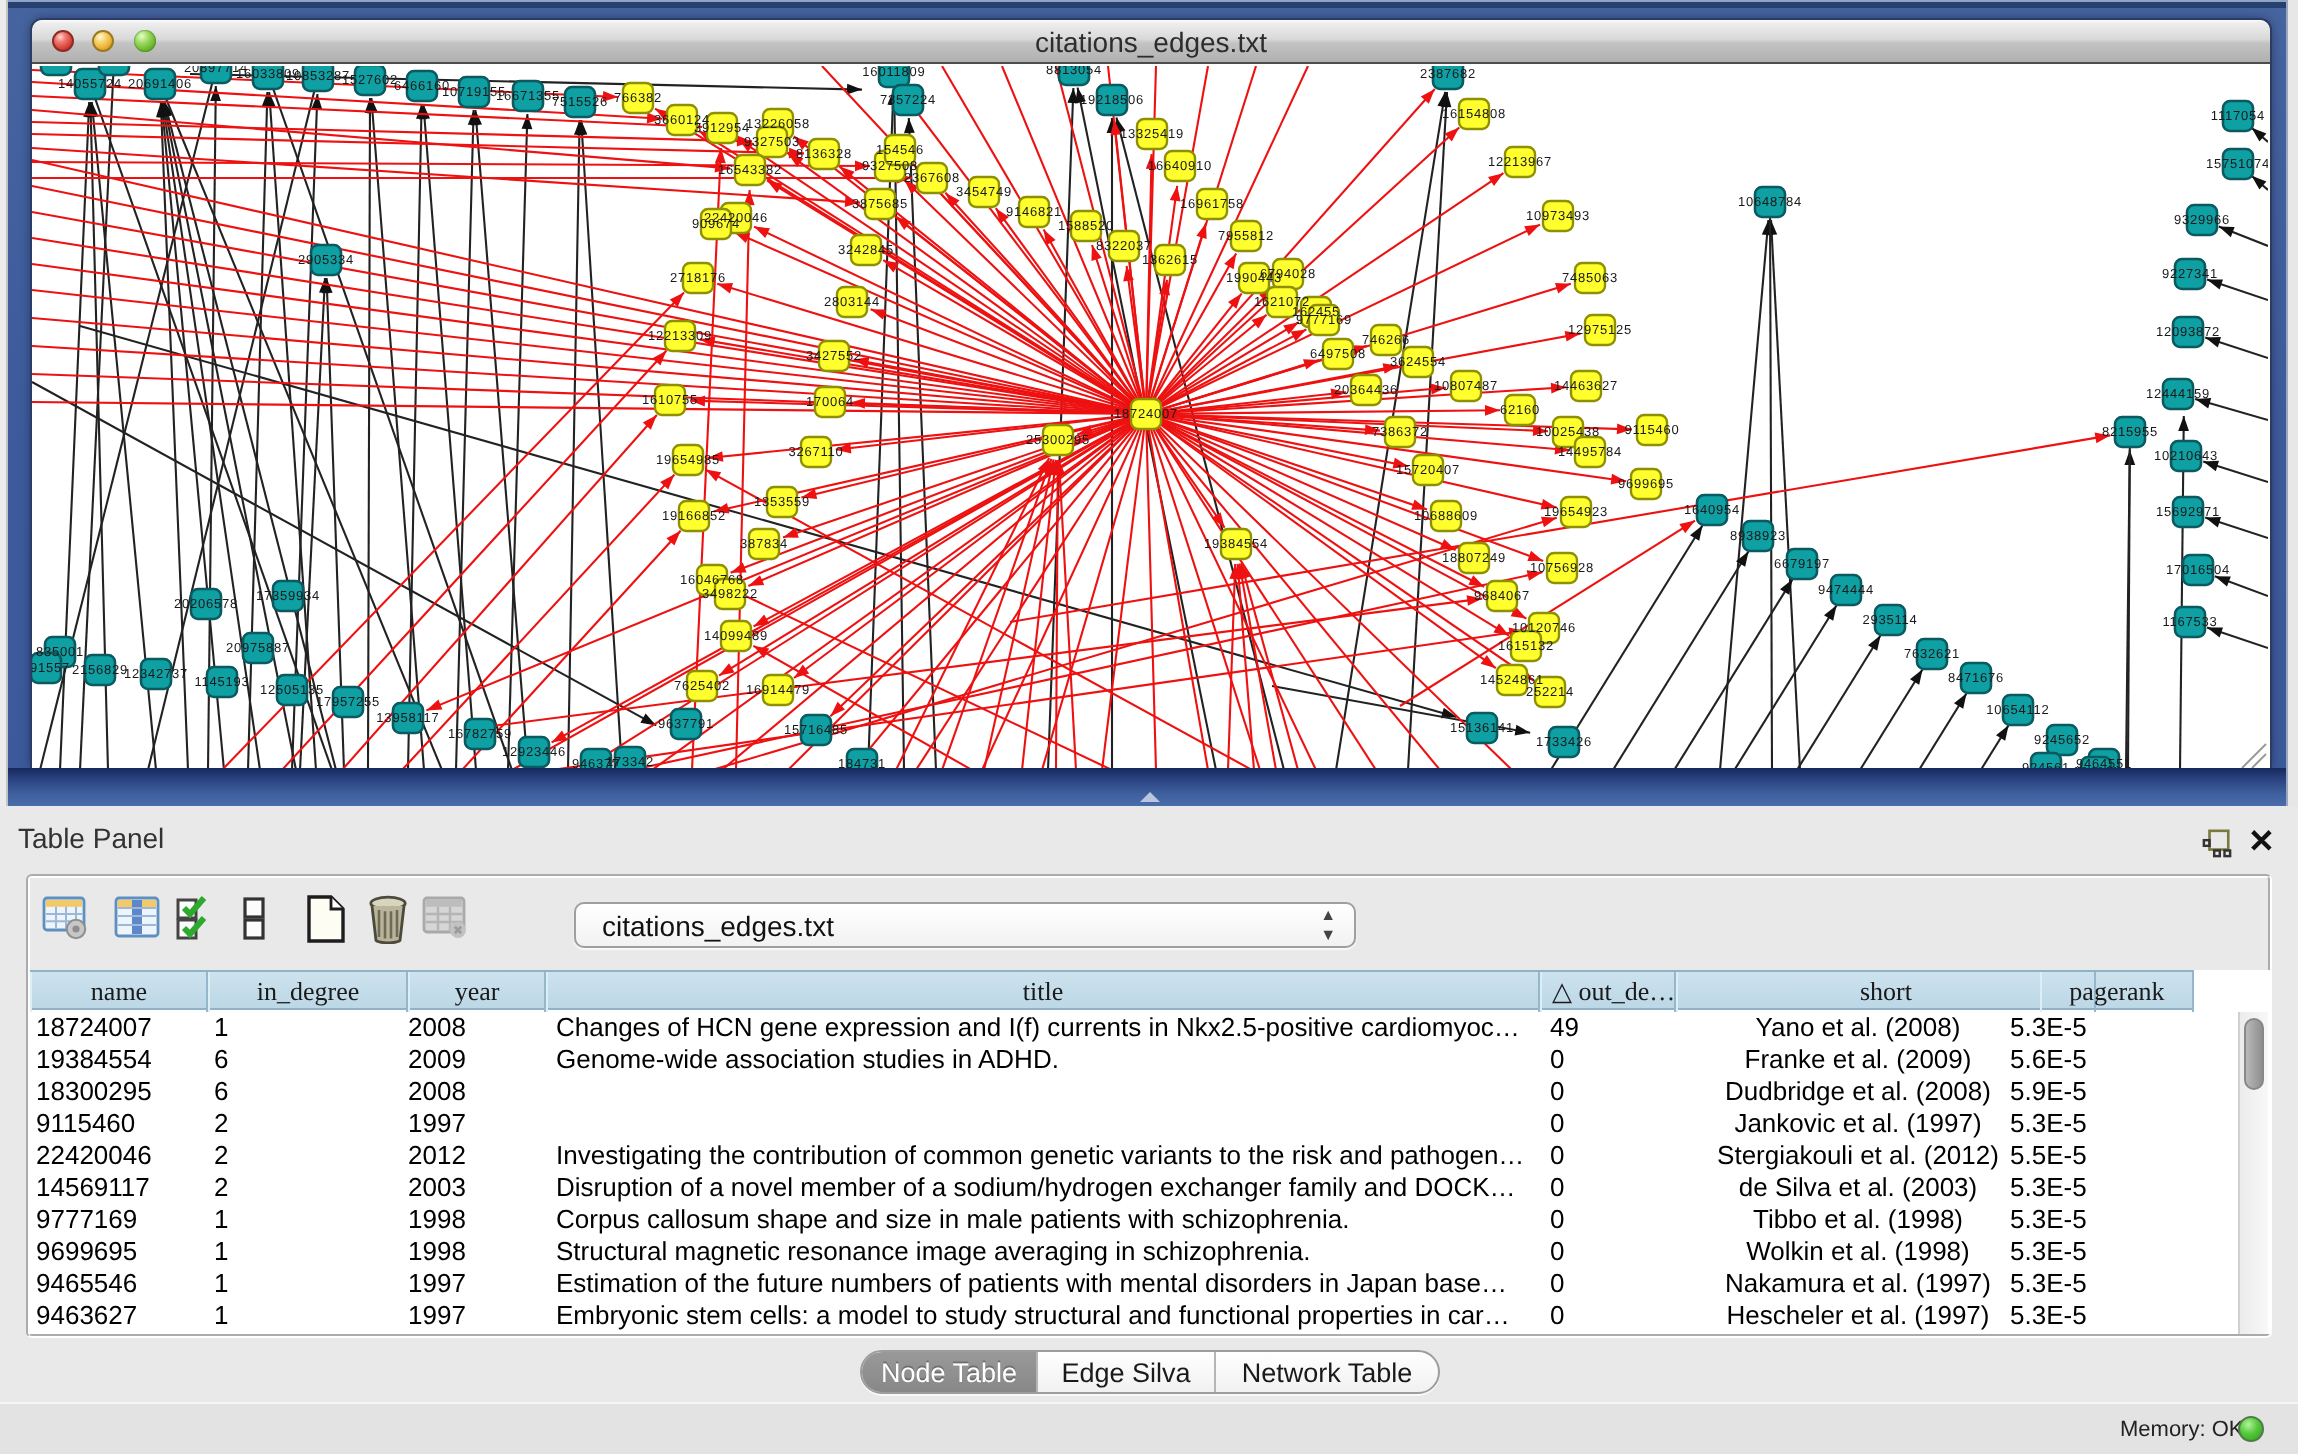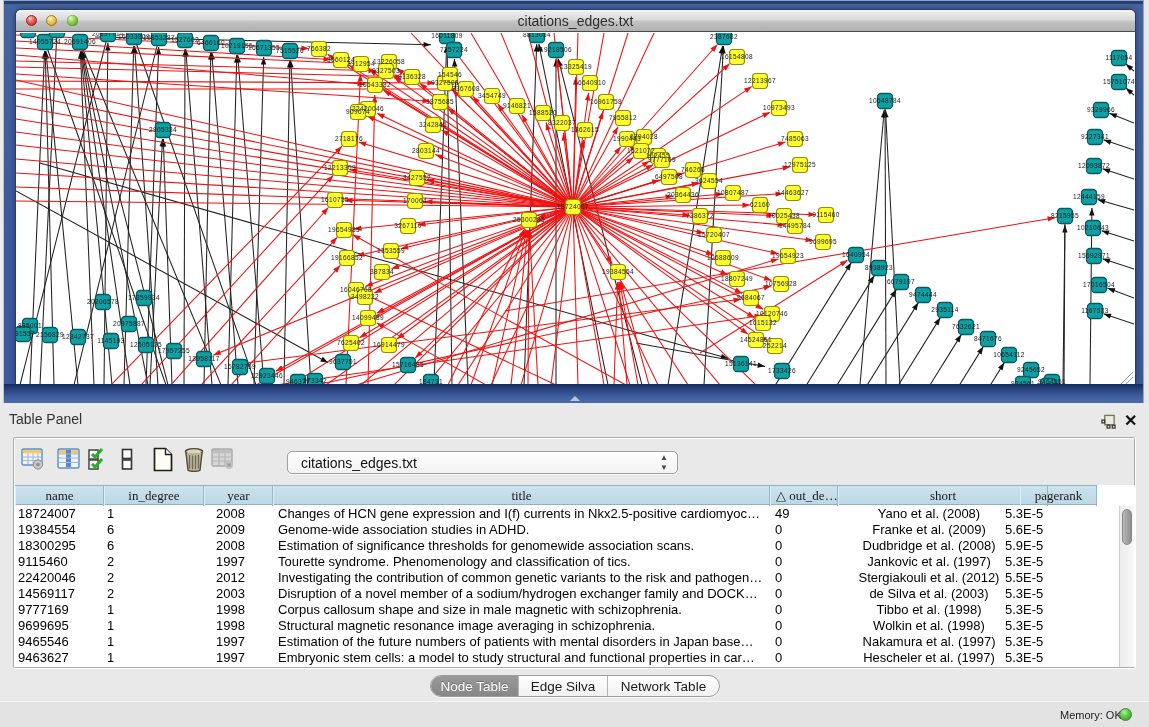--- a/index.html
+++ b/index.html
@@ -57,21 +57,21 @@
 #thead { position:absolute; left:15px; top:485px; width:1082px; height:20px;
   background:linear-gradient(180deg,#cde3ee,#bcd7e6); border-top:1px solid #8fb3c6; border-bottom:1px solid #8fb3c6; }
 .hc { position:absolute; top:0; height:20px; line-height:20px; text-align:center;
   font-size:13px; color:#1a1a1a; border-right:1px solid #94b8ca; border-left:1px solid #dceef6;
   white-space:nowrap; overflow:hidden;font-family:Liberation Serif, serif; }
 #tbody { position:absolute; left:15px; top:506px; width:1104px; height:161px; background:#fff; }
 .trow { position:absolute; left:15px; width:1104px; height:16px; font-size:13px; color:#000; }
 .trow .c { position:absolute; top:0; height:16px; line-height:15px; white-space:nowrap; overflow:hidden; }
 .c1 { left:3px;   width:85px; }
 .c2 { left:92px;  width:97px; }
-.c3 { left:189px; width:66px;margin-left:12px; }
+.c3 { left:189px; width:66px; }
 .c4 { left:263px; width:494px; }
 .c5 { left:760px; width:64px; }
 .c6 { left:823px; width:182px; text-align:center; }
 .c7 { left:990px; width:90px; }
 
 
 #sbar { position:absolute; left:1119px; top:506px; width:15px; height:161px;
   background:linear-gradient(90deg,#ececec,#f8f8f8); border-left:1px solid #d0d0d0; }
 #sthumb { position:absolute; left:2px; top:3px; width:10px; height:36px; border-radius:5px;
   background:linear-gradient(90deg,#b9b9b9,#8f8f8f); border:1px solid #888; }
@@ -861,30 +861,28 @@
     <span class="c c3">2009</span>
     <span class="c c4">Genome-wide association studies in ADHD.</span>
     <span class="c c5">0</span>
     <span class="c c6">Franke et al. (2009)</span>
     <span class="c c7">5.6E-5</span>
   </div>
 <div class="trow" style="top:538px">
 <span class="c c1">18300295</span>
     <span class="c c2">6</span>
     <span class="c c3">2008</span>
-    <span class="c c4">Estimation of significance thresholds for genomewide association scans.</span>
     <span class="c c5">0</span>
     <span class="c c6">Dudbridge et al. (2008)</span>
     <span class="c c7">5.9E-5</span>
   </div>
 <div class="trow" style="top:554px">
 <span class="c c1">9115460</span>
     <span class="c c2">2</span>
     <span class="c c3">1997</span>
-    <span class="c c4">Tourette syndrome. Phenomenology and classification of tics.</span>
     <span class="c c5">0</span>
     <span class="c c6">Jankovic et al. (1997)</span>
     <span class="c c7">5.3E-5</span>
   </div>
 <div class="trow" style="top:570px">
 <span class="c c1">22420046</span>
     <span class="c c2">2</span>
     <span class="c c3">2012</span>
     <span class="c c4">Investigating the contribution of common genetic variants to the risk and pathogen…</span>
     <span class="c c5">0</span>
@@ -897,21 +895,21 @@
     <span class="c c3">2003</span>
     <span class="c c4">Disruption of a novel member of a sodium/hydrogen exchanger family and DOCK…</span>
     <span class="c c5">0</span>
     <span class="c c6">de Silva et al. (2003)</span>
     <span class="c c7">5.3E-5</span>
   </div>
 <div class="trow" style="top:602px">
 <span class="c c1">9777169</span>
     <span class="c c2">1</span>
     <span class="c c3">1998</span>
-    <span class="c c4">Corpus callosum shape and size in male magnetic with schizophrenia.</span>
+    <span class="c c4">Corpus callosum shape and size in male patients with schizophrenia.</span>
     <span class="c c5">0</span>
     <span class="c c6">Tibbo et al. (1998)</span>
     <span class="c c7">5.3E-5</span>
   </div>
 <div class="trow" style="top:618px">
 <span class="c c1">9699695</span>
     <span class="c c2">1</span>
     <span class="c c3">1998</span>
     <span class="c c4">Structural magnetic resonance image averaging in schizophrenia.</span>
     <span class="c c5">0</span>

